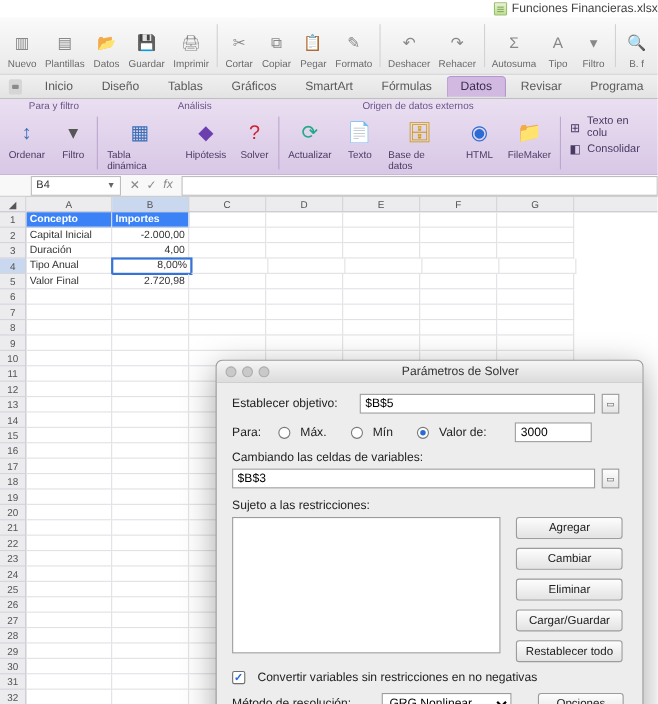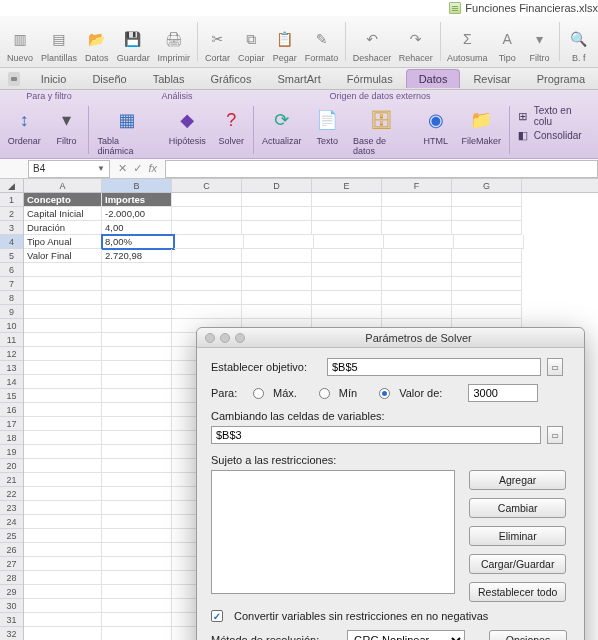--- a/index.html
+++ b/index.html
@@ -45,22 +45,22 @@
   
   .sheet{position:relative;display:flex;height:calc(640px - 16px - 52px - 22px - 66px - 20px);}
   .rowhdrs{width:24px;background:#ecebee;border-right:1px solid #c7c5cc;}
   .rowhdrs div{height:14px;border-bottom:1px solid #d6d4db;font-size:9px;color:#555;text-align:center;line-height:14px;}
   .gridarea{position:relative;flex:1;overflow:hidden;}
   .colhdrs{display:flex;height:14px;background:#ecebee;border-bottom:1px solid #c7c5cc;}
   .colhdrs div{border-right:1px solid #d6d4db;font-size:9px;color:#555;text-align:center;line-height:14px;}
   .cells{position:relative;}
   .row{display:flex;height:14px;}
   .cell{border-right:1px solid #e2e1e6;border-bottom:1px solid #e2e1e6;font-size:9.5px;padding:0 3px;line-height:14px;overflow:hidden;white-space:nowrap;}
-  .hdrcell{background:#737373;color:#fff;font-weight:bold;}
-  .ralign{}
+  .hdrcell{background:#3b82f6;color:#fff;font-weight:bold;}
+  .ralign{text-align:right;}
   .colhdrs .sel{background:#c9d8ef;}
   .rowhdrs .sel{background:#c9d8ef;}
   .selcell{outline:2px solid #3573d6;outline-offset:-1px;}
 
   
   .dialog{position:absolute;left:196px;top:148px;width:389px;height:478px;background:#ededed;border:1px solid #9b9b9b;border-radius:6px;box-shadow:0 8px 30px rgba(0,0,0,.35);font-size:11px;color:#222;}
   .dlg-title{height:20px;display:flex;align-items:center;background:linear-gradient(#f6f6f6,#dcdcdc);border-radius:6px 6px 0 0;border-bottom:1px solid #bcbcbc;}
   .traffic{display:flex;gap:5px;margin:0 8px;}
   .tdot{width:10px;height:10px;border-radius:50%;background:#c9c9c9;border:1px solid #adadad;}
   .dlg-title .t{flex:1;text-align:center;font-size:11px;color:#333;}

